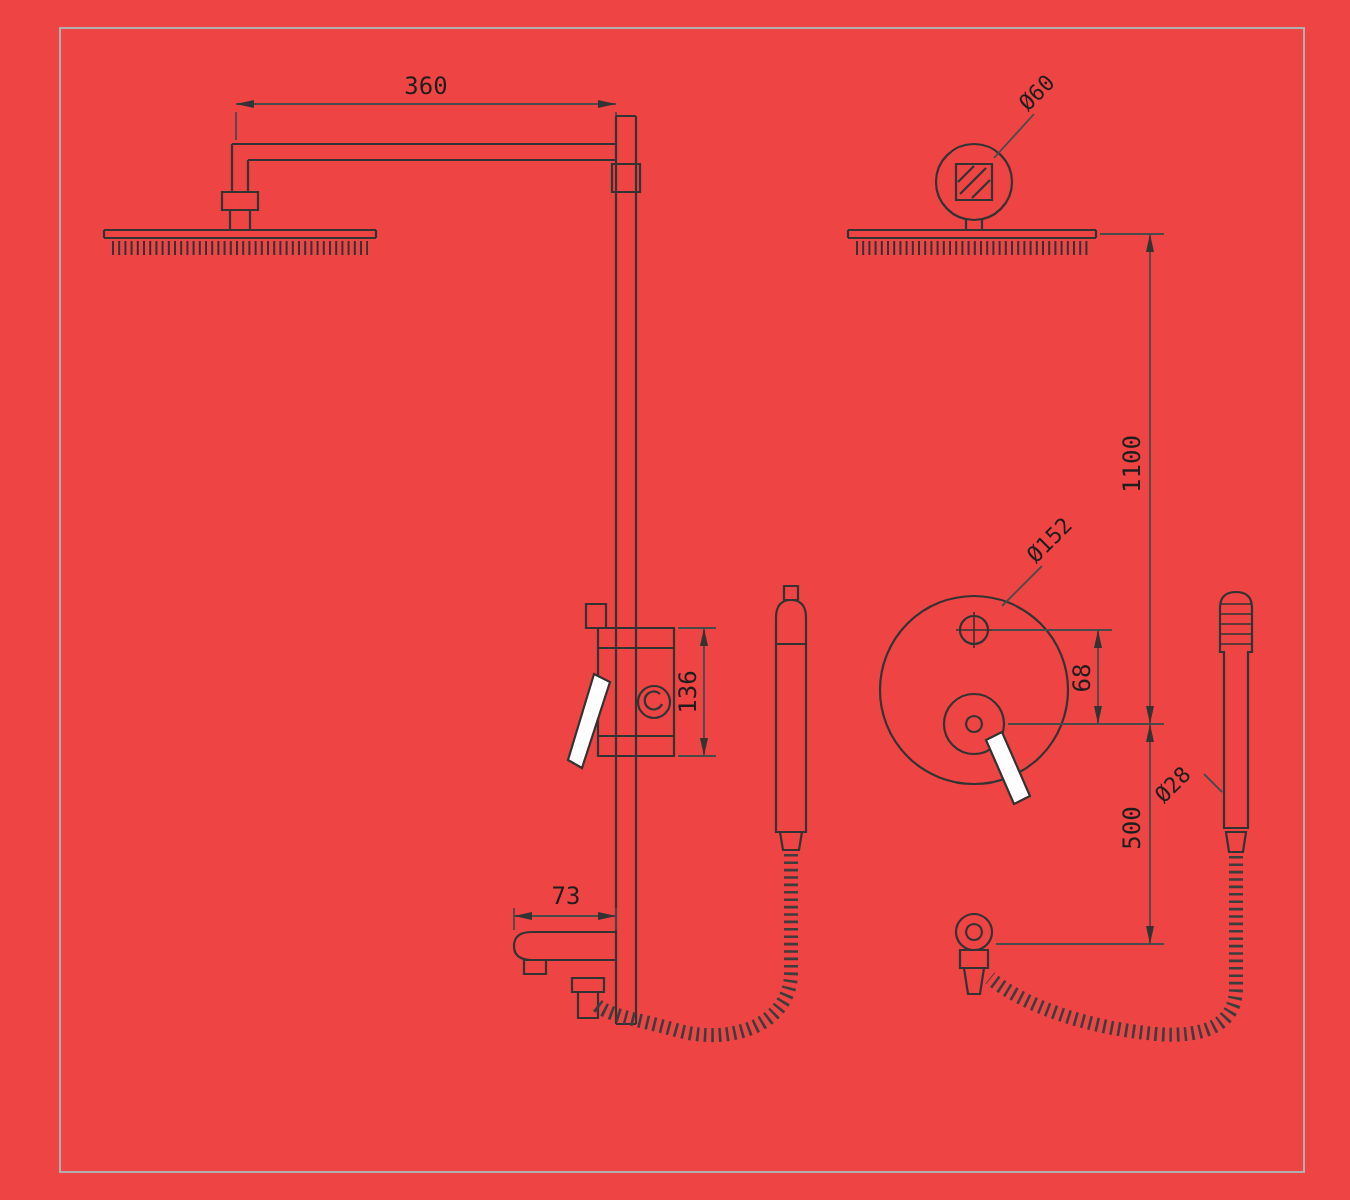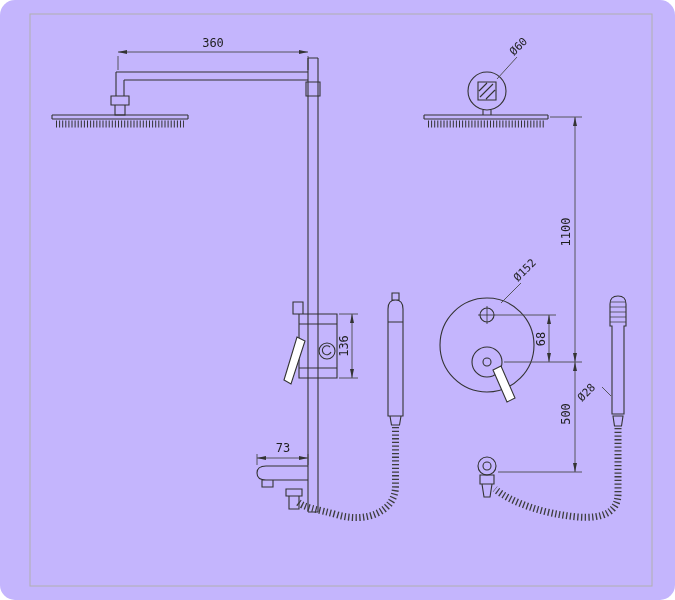--- a/index.html
+++ b/index.html
@@ -1,22 +1,21 @@
 <!DOCTYPE html>
 <html><head>
 <meta charset="utf-8">
 <style>
   html,body{margin:0;padding:0;background:#fff;}
   .sheet{
     position:relative;
     width:675px;height:600px;
-    background:#c4b5fd;
+    background:#ef4444;
     font-family:"DejaVu Sans Mono","Liberation Mono",monospace;
     overflow:hidden;
-    border-radius:15px;
   }
   svg{display:block}
   svg text{
     font-family:"DejaVu Sans Mono","Liberation Mono",monospace;
     font-size:12px;
     fill:#1e1e1e;
   }
   svg text.lbl{font-size:11px;}
 </style>
 </head>

